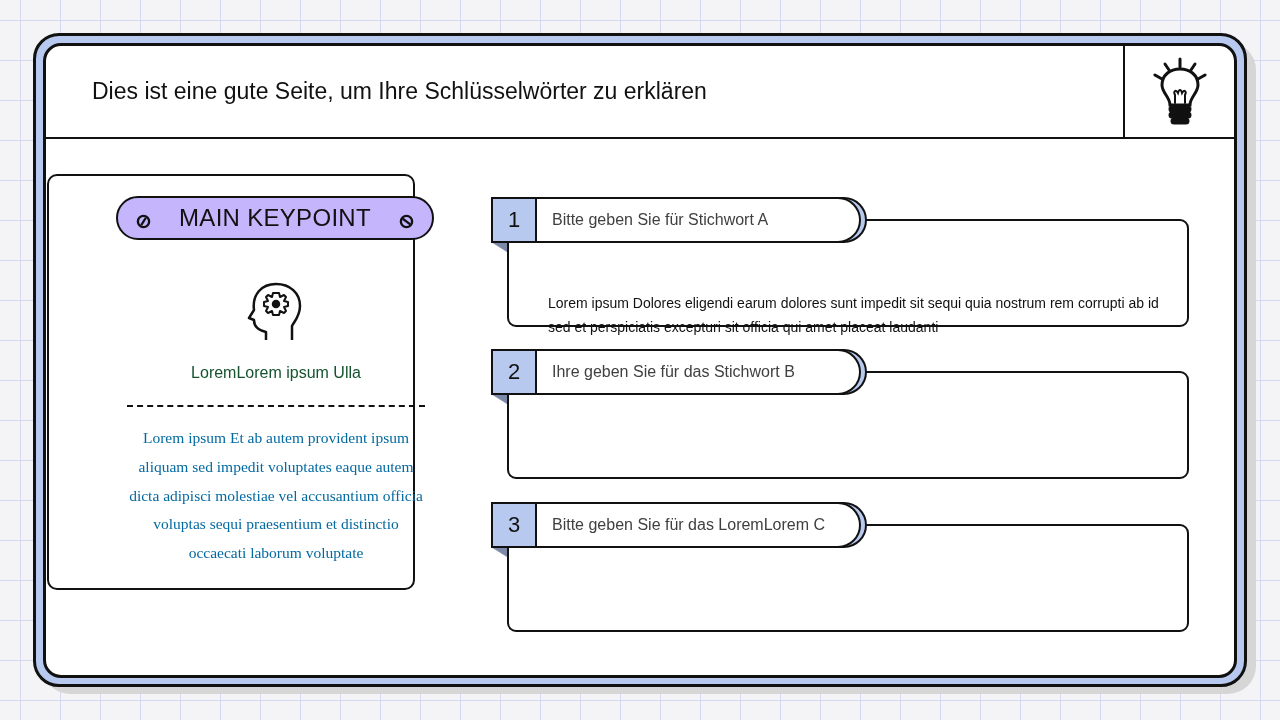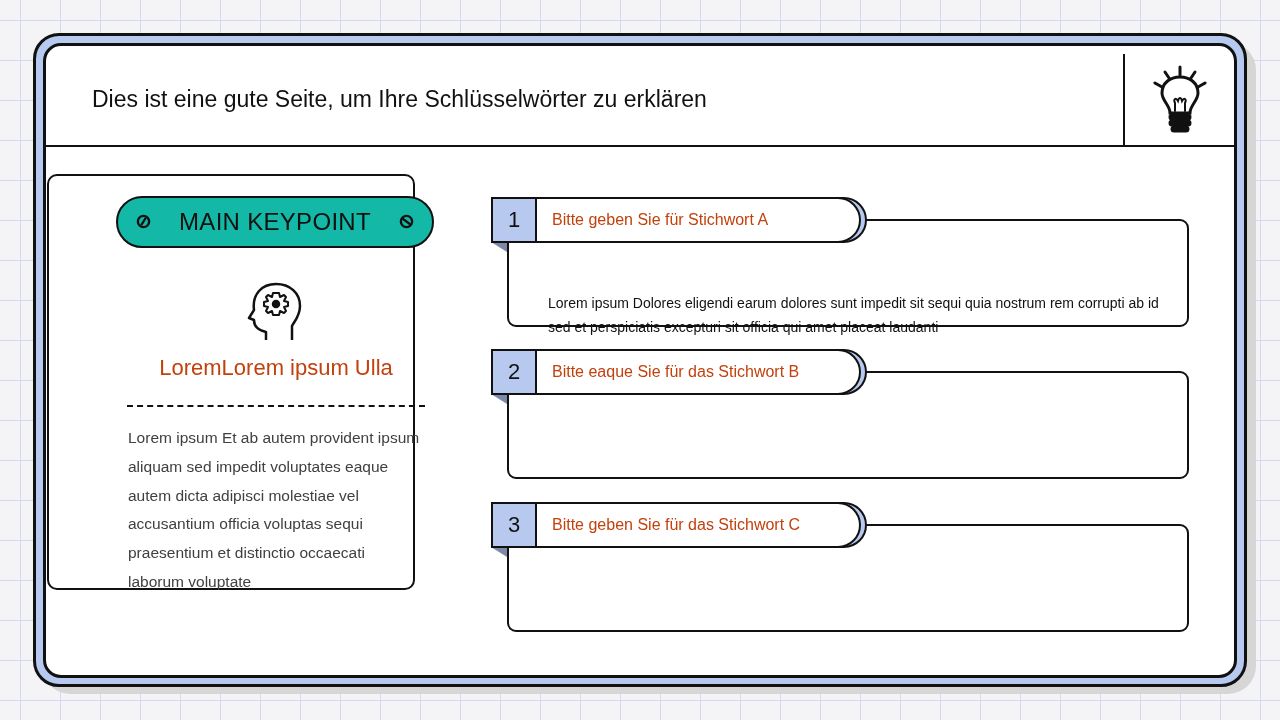--- a/index.html
+++ b/index.html
@@ -21,54 +21,54 @@
   }
   .outer {
     position: absolute; left: 33px; top: 33px; width: 1214px; height: 654px;
     border: 3px solid #111; border-radius: 26px; background: #b8c9f0;
   }
   .inner {
     position: absolute; left: 43px; top: 43px; width: 1194px; height: 635px;
     border: 3px solid #111; border-radius: 18px; background: #fff; overflow: hidden;
   }
   .header {
-    position: absolute; left: 0; top: 8px; right: 0; height: 93px;
+    position: absolute; left: 0; top: 0; right: 0; height: 93px;
     border-bottom: 2.5px solid #111;
   }
   .title {
     position: absolute; left: 46px; top: 32px; font-size: 23px; color: #111;
   }
   .bulb-cell {
     position: absolute; right: 0; top: 0; width: 111px; height: 93px;
     border-left: 2.5px solid #111; display: flex; align-items: center; justify-content: center;
   }
   
   .main-card {
     position: absolute; left: 47px; top: 174px; width: 368px; height: 416px;
     border: 2.5px solid #111; border-radius: 10px; background: #fff;
   }
   .pill {
-    position: absolute; left: 116px; top: 196px; width: 318px; height: 52px;
-    background: #14b8a6; border: 2.5px solid #111; border-radius: 26px;
+    position: absolute; left: 116px; top: 196px; width: 318px; height: 44px;
+    background: #c4b5fd; border: 2.5px solid #111; border-radius: 26px;
     display: flex; align-items: center; justify-content: center;
   }
   .pill-label { font-size: 24px; letter-spacing: 0.3px; color: #111; }
   .screw { position: absolute; top: 16px; width: 15px; height: 15px; }
   .head-icon { position: absolute; left: 246px; top: 280px; }
   .card-heading {
-    position: absolute; left: 92px; top: 355px; width: 368px; text-align: center;
-    font-size: 22px; color: #c2410c;
+    position: absolute; left: 92px; top: 364px; width: 368px; text-align: center;
+    font-size: 16px; color: #14532d;
   }
   .dash {
     position: absolute; left: 127px; top: 405px; width: 298px; height: 0;
     border-top: 2.5px dashed #111;
   }
   .card-body {
-    position: absolute; left: 128px; top: 424px; width: 296px; text-align: left;
-    font-size: 15.5px; line-height: 28.8px; color: #404040;
+    position: absolute; left: 128px; top: 424px; width: 296px; text-align: center;
+    font-size: 15.5px; line-height: 28.8px; color: #0369a1; font-family: Liberation Serif, serif;
   }
   
   .kw { position: absolute; left: 491px; width: 700px; height: 132px; }
   .kw-box {
     position: absolute; left: 16px; top: 22px; width: 682px; height: 108px;
     border: 2.5px solid #111; border-radius: 9px; background: #fff;
   }
   .kw-fold {
     position: absolute; left: 0; top: 45px; width: 0; height: 0;
     border-top: 10px solid #7d89a8; border-left: 16px solid transparent;
@@ -82,21 +82,21 @@
     background: #fff; border: 2.5px solid #111; border-radius: 0 23px 23px 0;
     overflow: hidden;
   }
   .kw-num {
     position: absolute; left: 0; top: 0; width: 44px; height: 100%;
     background: #b8c9f0; border-right: 2.5px solid #111;
     display: flex; align-items: center; justify-content: center;
     font-size: 22px; color: #111;
   }
   .kw-title {
-    position: absolute; left: 59px; top: 12px; font-size: 16px; color: #c2410c; white-space: nowrap;
+    position: absolute; left: 59px; top: 12px; font-size: 16px; color: #404040; white-space: nowrap;
   }
   .kw-desc {
     position: absolute; left: 57px; top: 60px; width: 620px;
     font-size: 14px; line-height: 24px; color: #111; margin-top: 34px;
   }
 </style>
 </head>
 <body>
 
 <div class="shadow"></div>
@@ -152,25 +152,25 @@
   </div>
   <div class="kw-desc">Lorem ipsum Dolores eligendi earum dolores sunt impedit sit sequi quia nostrum rem corrupti ab id sed et perspiciatis excepturi sit officia qui amet placeat laudanti</div>
 </div>
 
 <div class="kw" style="top:349px">
   <div class="kw-box"></div>
   <div class="kw-fold"></div>
   <div class="kw-tab-shadow"></div>
   <div class="kw-tab">
     <div class="kw-num">2</div>
-    <div class="kw-title">Bitte eaque Sie für das Stichwort B</div>
+    <div class="kw-title">Ihre geben Sie für das Stichwort B</div>
   </div>
 </div>
 
 <div class="kw" style="top:502px">
   <div class="kw-box"></div>
   <div class="kw-fold"></div>
   <div class="kw-tab-shadow"></div>
   <div class="kw-tab">
     <div class="kw-num">3</div>
-    <div class="kw-title">Bitte geben Sie für das Stichwort C</div>
+    <div class="kw-title">Bitte geben Sie für das LoremLorem C</div>
   </div>
 </div>
 
 </body></html>

